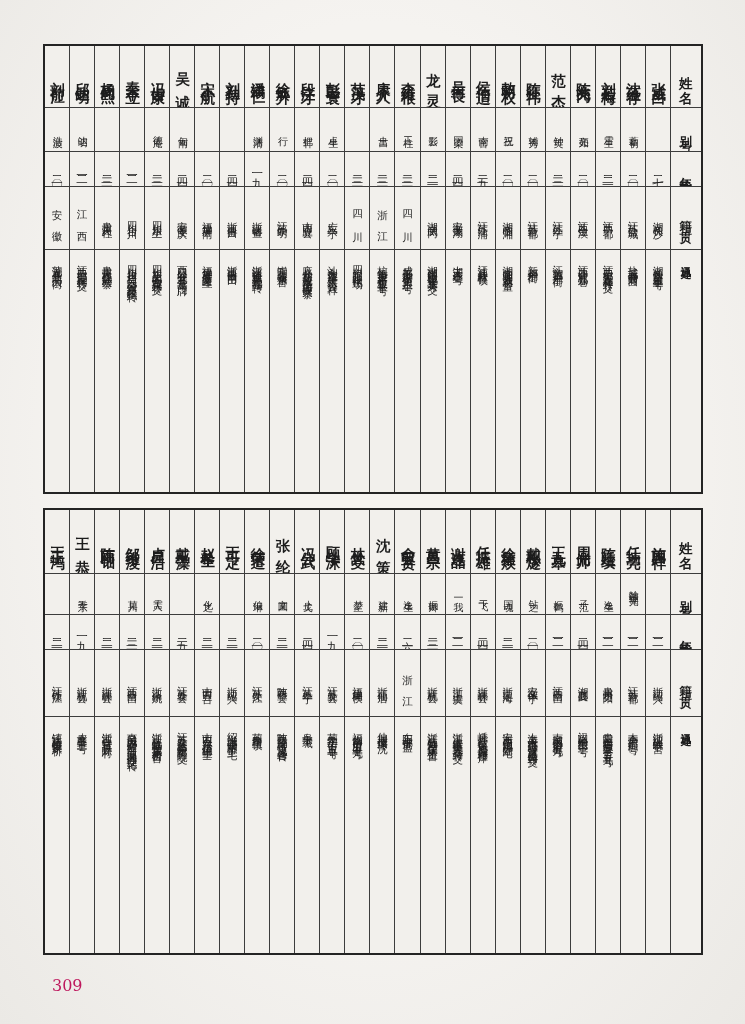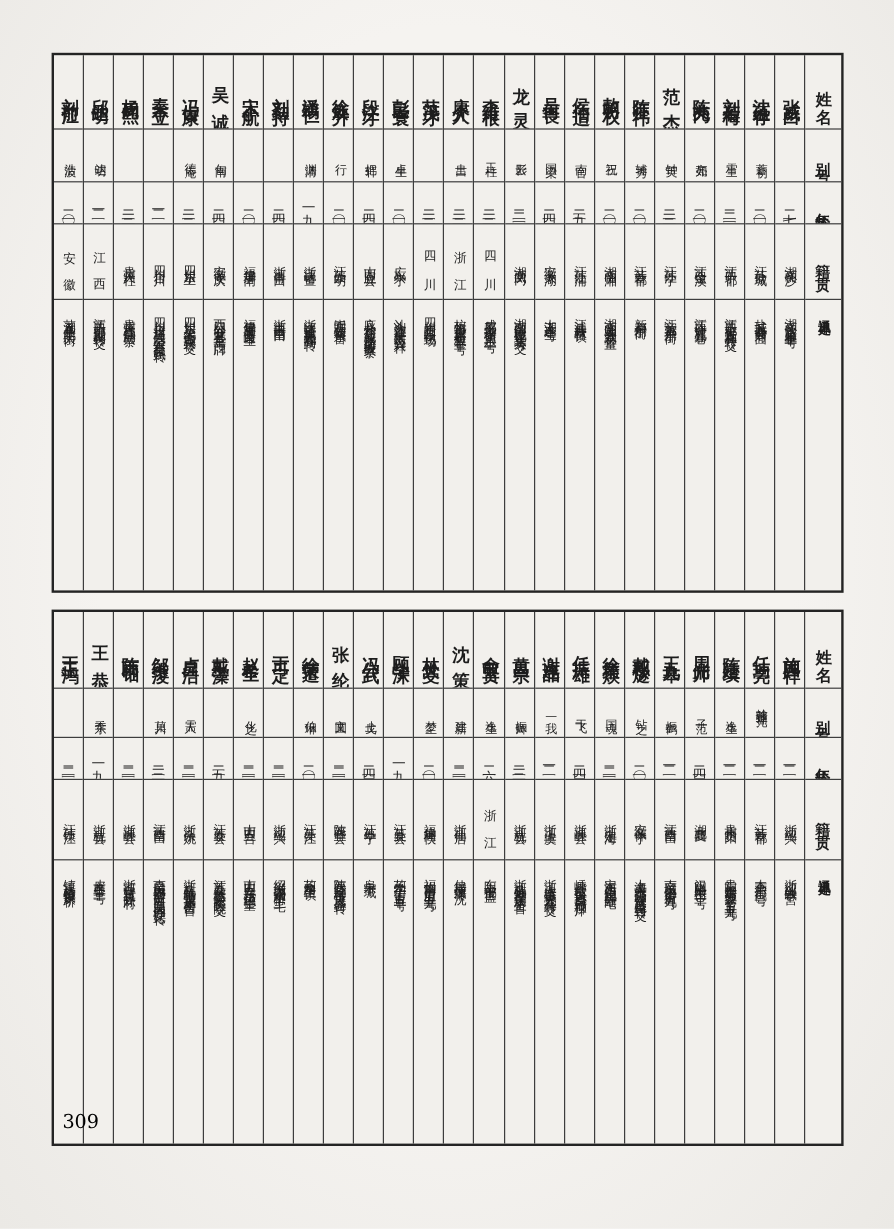--- a/index.html
+++ b/index.html
@@ -59,22 +59,22 @@
   .wrap2       { height:2.5em; }           
 
   
   .hcell .vtext { font-weight:bold; }
   .h-name .vtext   { font-size:13.5px; letter-spacing:1.1em;  margin-top:0.55em; }
   .h-alias .vtext  { font-size:12.5px; letter-spacing:0.45em; margin-top:0.22em; }
   .h-age .vtext    { font-size:12.5px; letter-spacing:0.15em; }
   .h-native .vtext { font-size:12.5px; letter-spacing:0.9em;  margin-top:0.45em; }
 
   #page-number {
-    position:absolute; left:52px; top:925px;
-    font-family:"DejaVu Serif", serif; font-size:16px; color:#000000;
+    position:absolute; left:52px; top:976px;
+    font-family:"DejaVu Serif", serif; font-size:16px; color:#be185d;
   }
 </style>
 </head>
 <body>
 
 <div>
   <div id="table-0" class="vtable t0">
       <div class="col header-col">
         <div class="cell r-name hcell h-name">
           <span class="vtext">姓名</span>

